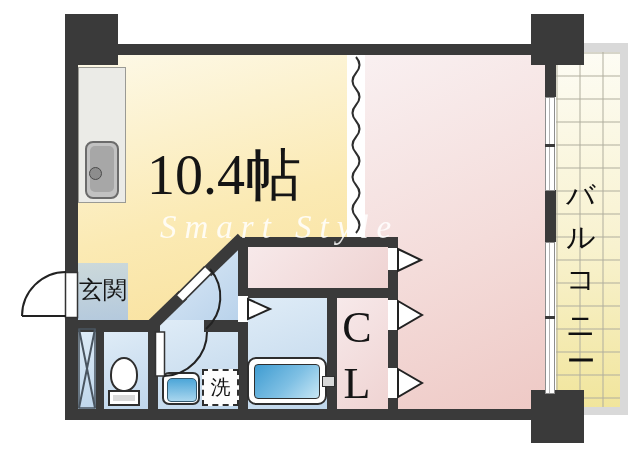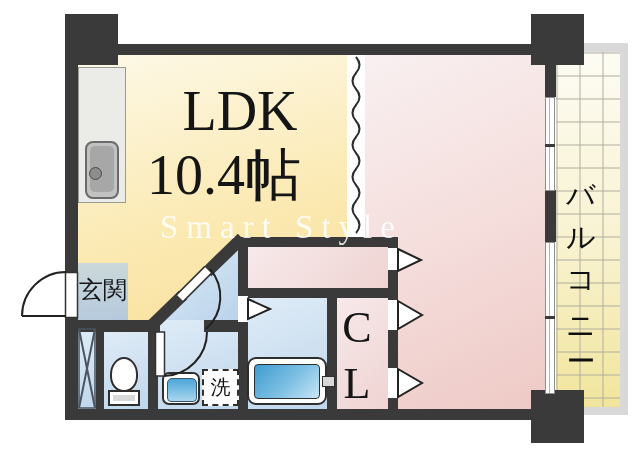--- a/index.html
+++ b/index.html
@@ -19,21 +19,21 @@
      repeating-linear-gradient(to right, rgba(176,174,158,.5) 0 2px, transparent 2px 23px),
      repeating-linear-gradient(to bottom, rgba(176,174,158,.5) 0 2px, transparent 2px 23px),
      linear-gradient(180deg,#fdfcf4 0%,#f8f2cf 55%,#f1e59c 100%);}
   
   .lbl{position:absolute;color:#151515;text-align:center;line-height:1.05;white-space:nowrap;}
   .big{font-size:56px;}
   .big2{font-size:52px;}
   .cl{font-size:44px;}
   .small{font-size:24px;}
   .balc{writing-mode:vertical-rl;font-size:29px;letter-spacing:13px;color:#101010;}
-  .watermark{position:absolute;left:160px;top:209px;font-size:33px;
+  .watermark{position:absolute;left:160px;top:209px;font-size:33px;font-style:italic;
              letter-spacing:8px;color:rgba(255,255,255,0.85);white-space:nowrap;}
   
   .kitchen{position:absolute;left:78px;top:67px;width:48px;height:136px;background:#ebebe7;border:1px solid #9a9a94;box-sizing:border-box;}
   .sink{position:absolute;left:6px;top:73px;width:34px;height:58px;background:#c2c2c2;border:2px solid #6b6b6b;border-radius:8px;box-sizing:border-box;}
   .sink-in{position:absolute;left:3px;top:3px;width:24px;height:46px;background:#a7a7a7;border-radius:5px;}
   .faucet{position:absolute;left:2px;top:24px;width:13px;height:13px;background:#8d8d8d;border:1.5px solid #4a4a4a;border-radius:50%;box-sizing:border-box;}
   .toilet-bowl{position:absolute;left:110px;top:357px;width:28px;height:35px;background:#fff;border:2px solid #2e2e2e;border-radius:50% 50% 46% 46%;box-sizing:border-box;}
   .toilet-tank{position:absolute;left:108px;top:390px;width:32px;height:16px;background:#fff;border:2px solid #2e2e2e;box-sizing:border-box;}
   .toilet-tank-in{position:absolute;left:3px;top:3px;width:22px;height:6px;background:#d9d9d9;}
   .basin{position:absolute;left:162px;top:372px;width:38px;height:33px;background:#fff;border:2px solid #2e2e2e;border-radius:7px;box-sizing:border-box;}
@@ -160,21 +160,20 @@
       <rect x="388" y="368" width="10" height="30" fill="#fff"></rect>
       <polygon points="398,301 422,315 398,329" fill="#fff" stroke="#222" stroke-width="2"></polygon>
       <polygon points="398,369 422,383 398,397" fill="#fff" stroke="#222" stroke-width="2"></polygon>
     </g>
     <g>
       <rect x="79" y="329" width="16" height="79" fill="none" stroke="#4a5560" stroke-width="1.5"></rect>
       <path d="M79,329 L95,408 M95,329 L79,408" stroke="#4a5560" stroke-width="2"></path>
     </g>
   </svg>
 
-  <div class="lbl big" style="left:120px;top:82px;width:240px;">LDK</div>
   <div class="lbl big" style="left:84px;top:146px;width:280px;">10.4帖</div>
   <div class="lbl cl" style="left:332px;top:300px;width:50px;line-height:56px;">
     <span style="display:block;">C</span>
     <span style="display:block;">L</span>
   </div>
   <div class="lbl small" style="left:78px;top:278px;width:50px;">玄関</div>
   <div class="lbl balc" style="left:566px;top:100px;height:320px;">バルコニー</div>
   <div class="watermark">Smart Style</div>
 </div>
 

